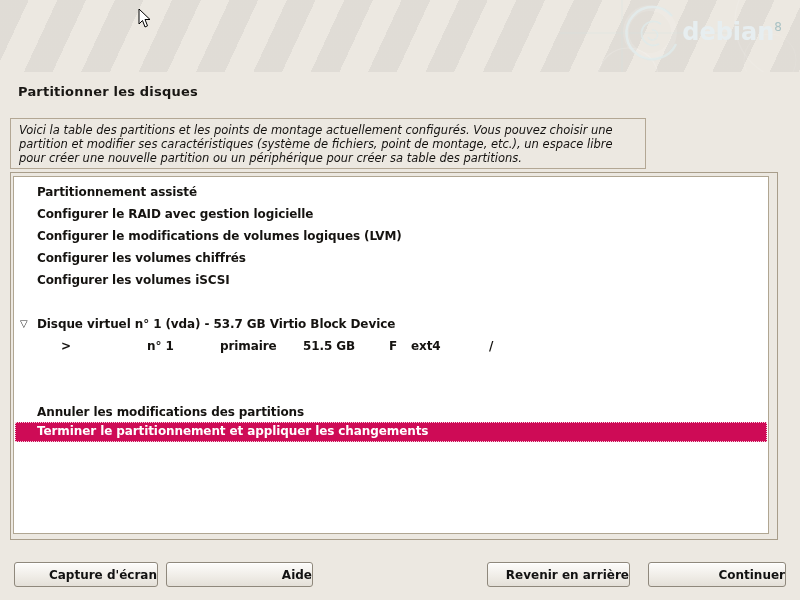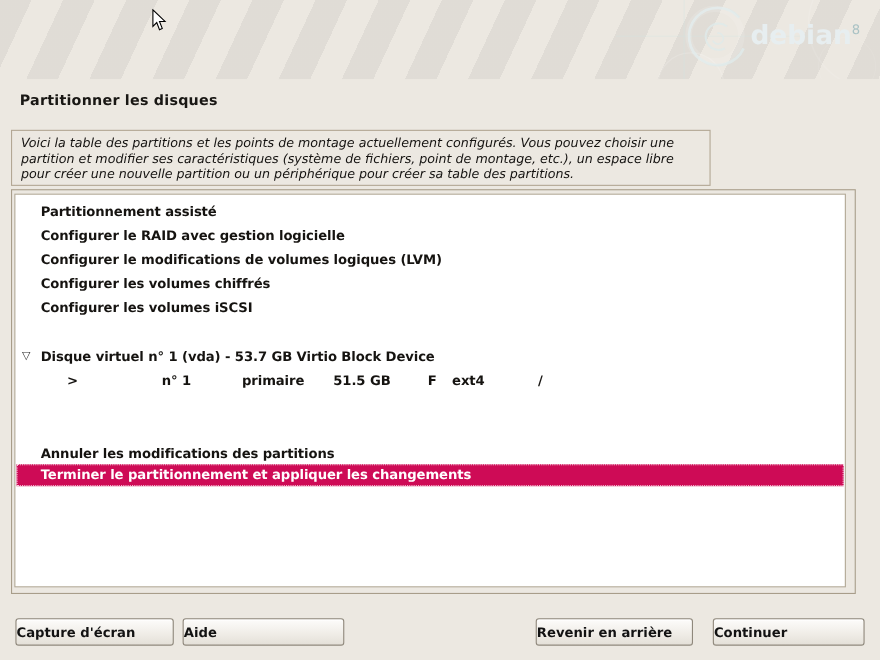--- a/index.html
+++ b/index.html
@@ -75,21 +75,21 @@
     outline:1px dotted #f6cfdd; outline-offset:-1px;
   }
   
   .btn {
     position:absolute; top:562px; height:25px;
     background:linear-gradient(#fdfcfb,#efece6 60%,#e4e0d8);
     border:1px solid #8f887c; border-radius:3px;
     font-family:"DejaVu Sans","Liberation Sans",sans-serif;
     font-size:12px; font-weight:bold; color:#121212;
     box-shadow:inset 0 1px 0 #ffffff;
-    text-align:left; cursor:default;
+    text-align:right; cursor:default;
   }
   #btn-screenshot { left:14px;  width:144px; }
   #btn-help       { left:166px; width:147px; }
   #btn-back       { left:487px; width:143px; }
   #btn-continue   { left:648px; width:138px; }
 </style>
 </head>
 <body>
 
 <div class="banner">

